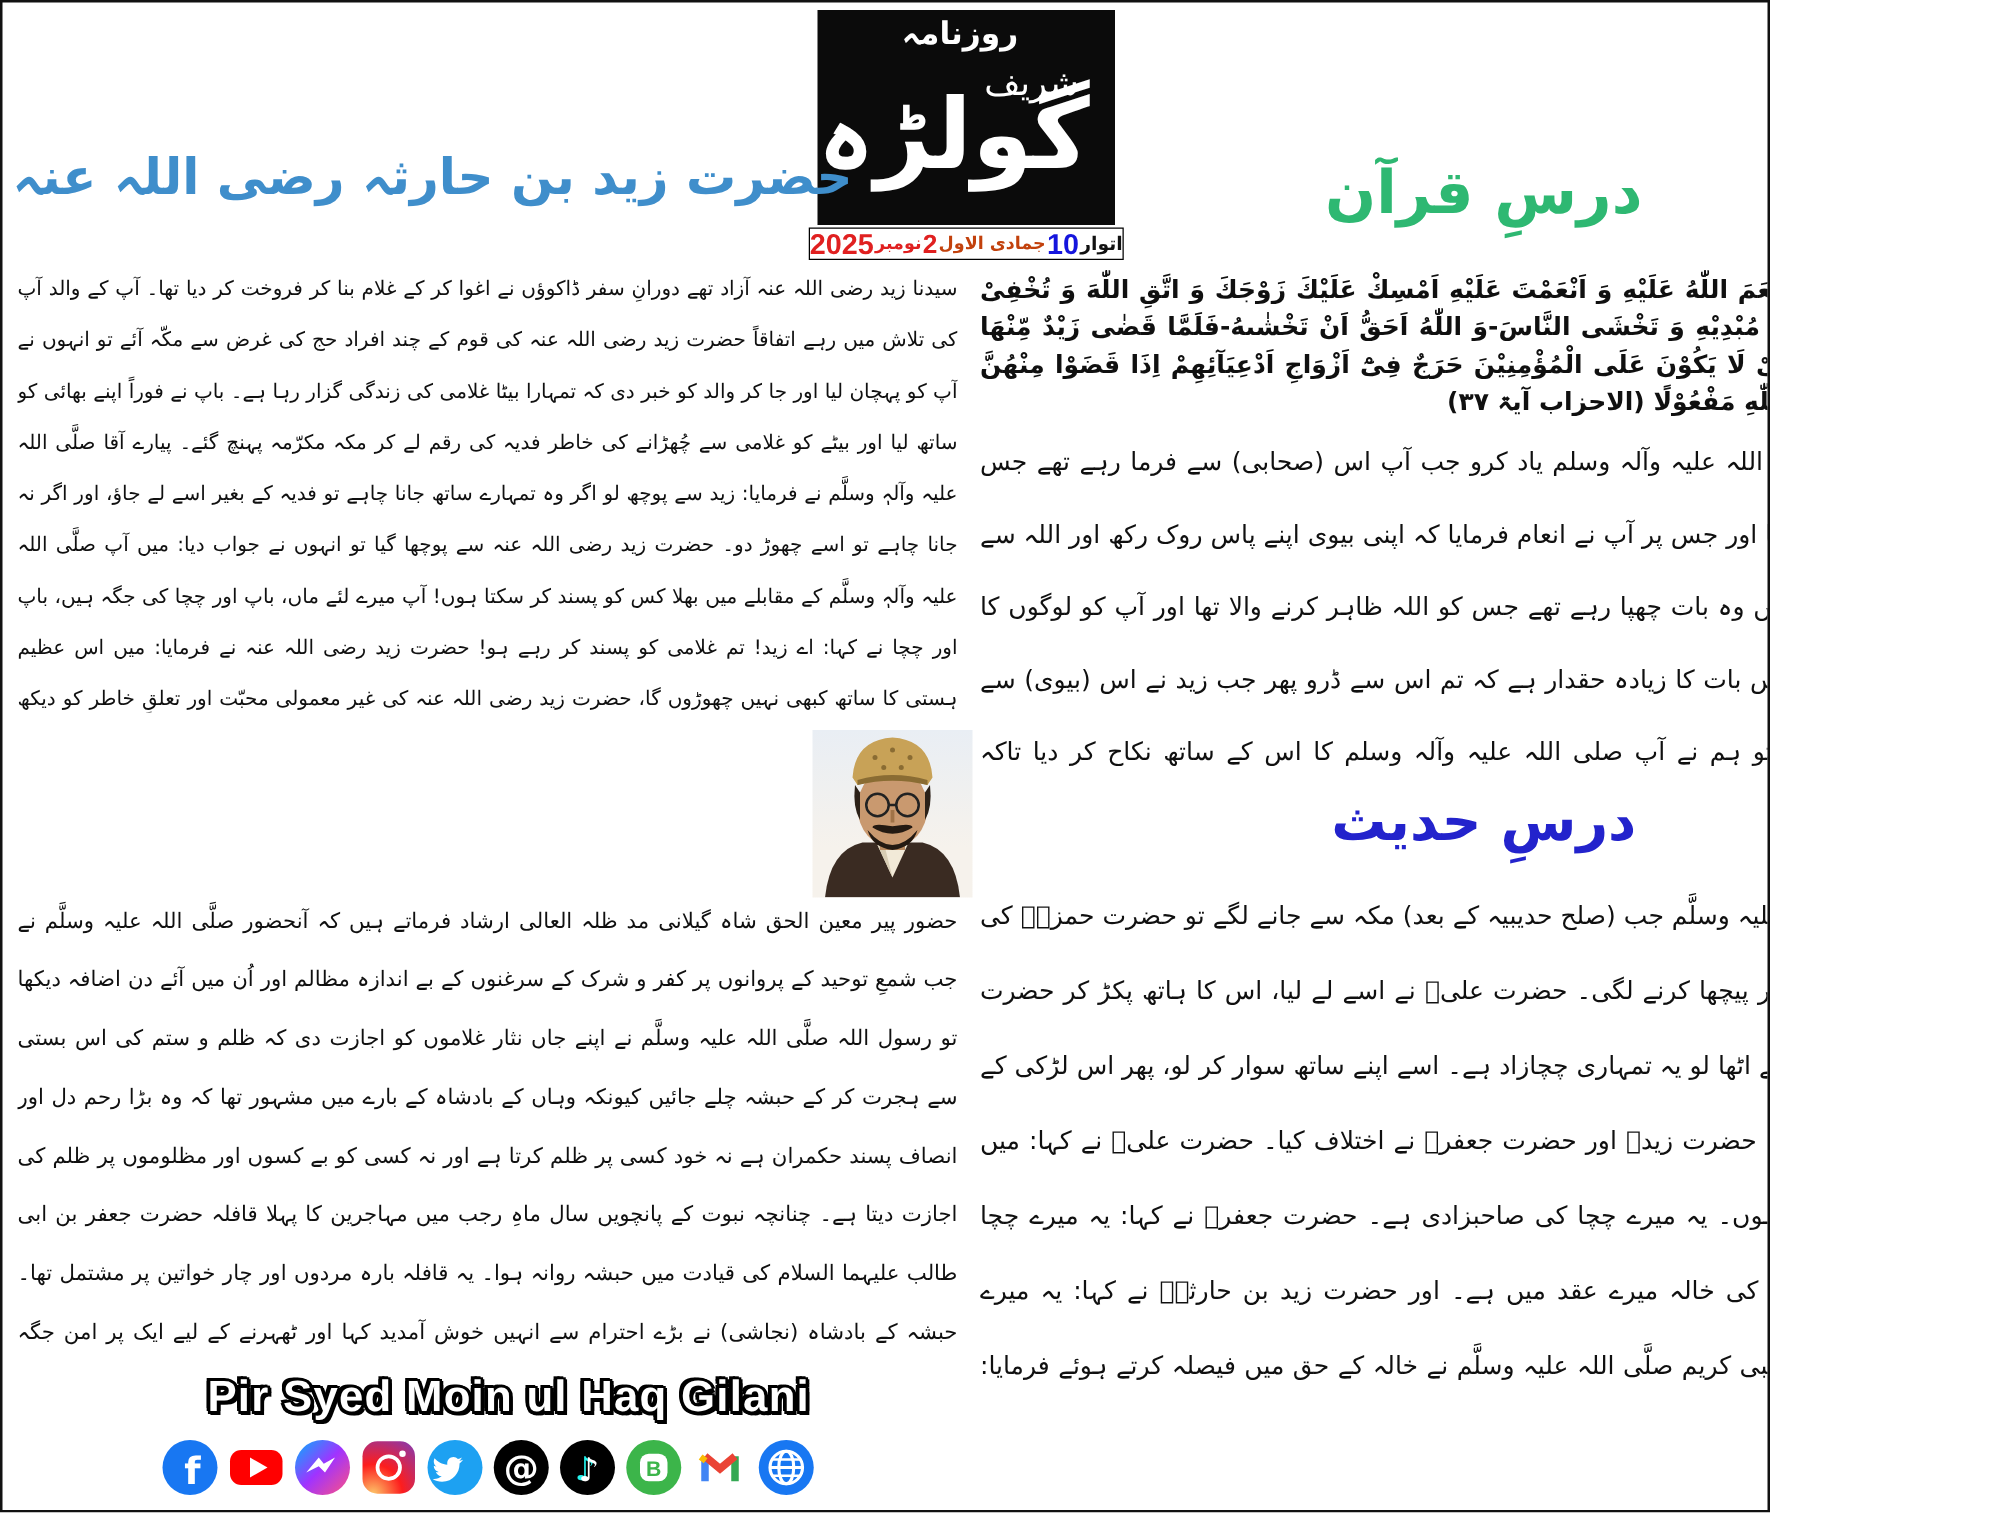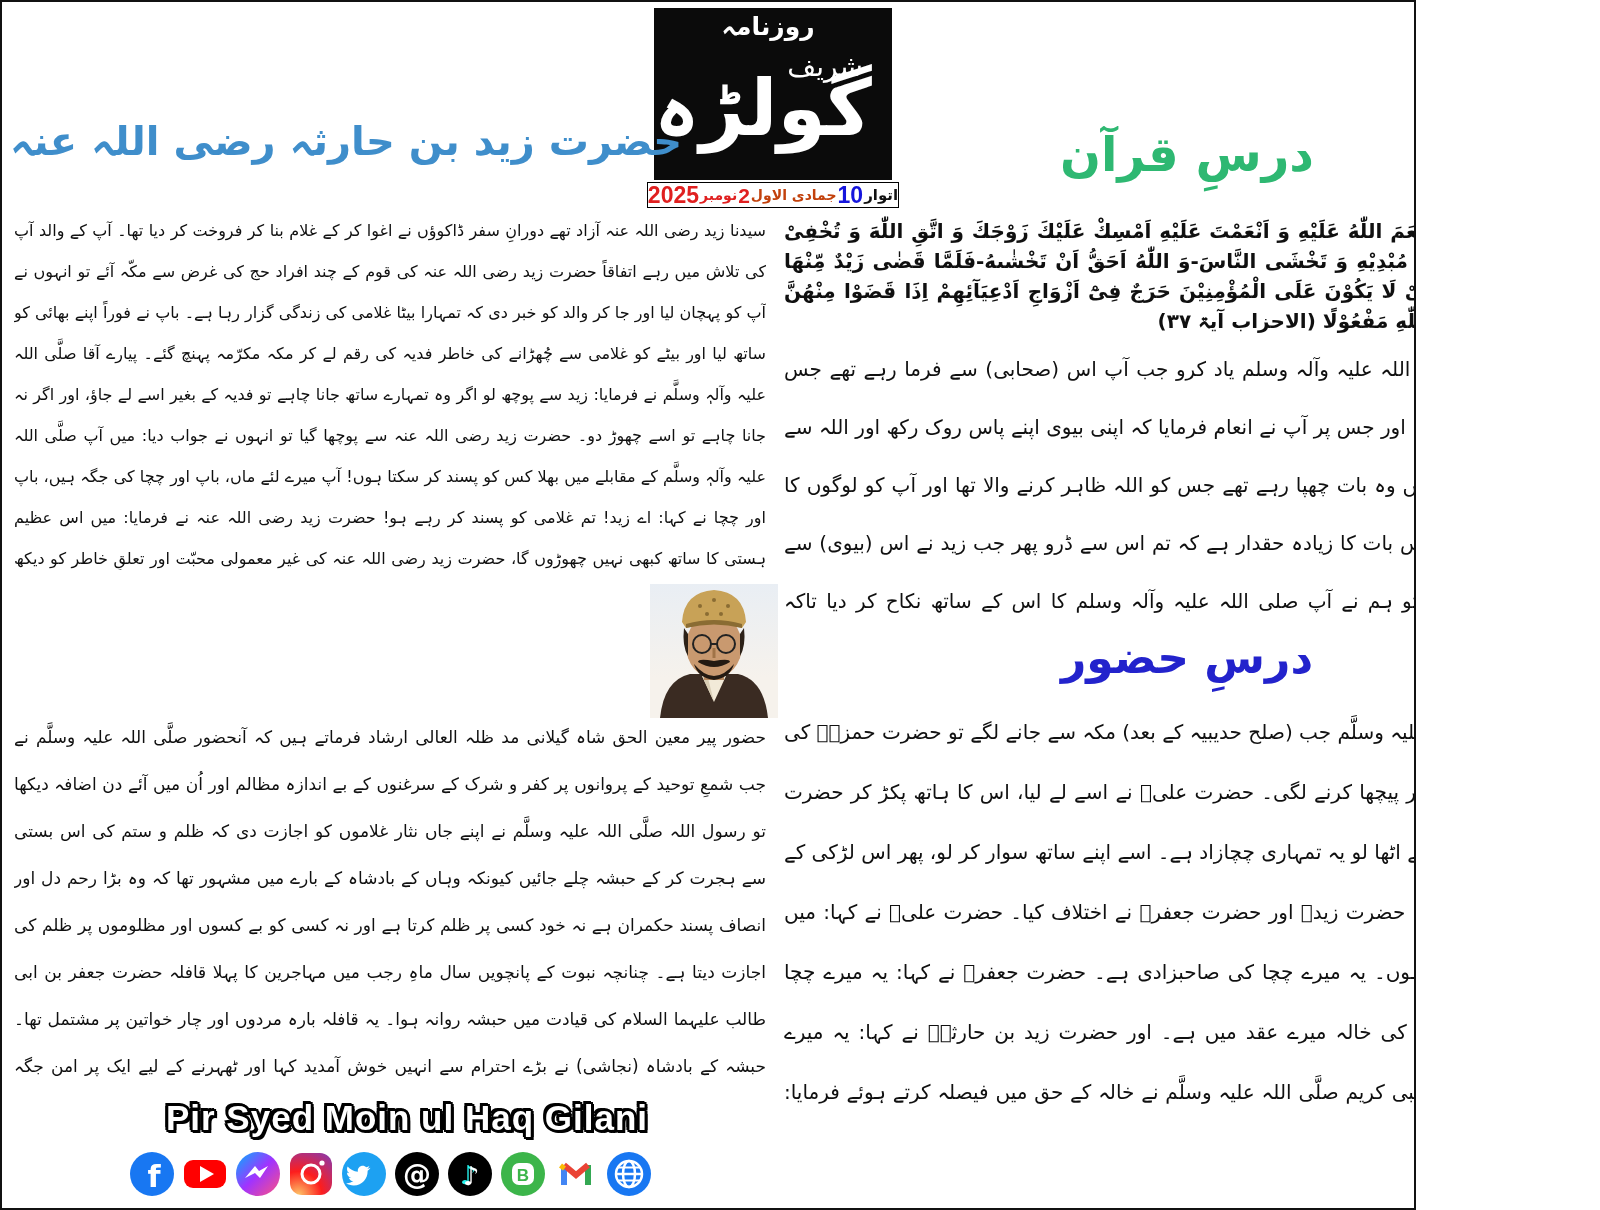--- a/index.html
+++ b/index.html
@@ -125,21 +125,21 @@
       <path d="M48 78 Q64 88 80 78 Q80 74 64 77 Q48 74 48 78 Z" fill="#241a12"></path>
       <path d="M44 80 Q64 104 84 80 Q80 94 64 96 Q48 94 44 80 Z" fill="#241a12"></path>
     </svg>
   </div>
   <div class="urdu b-jafar">حضور پیر معین الحق شاہ گیلانی مد ظلہ العالی ارشاد فرماتے ہیں کہ آنحضور صلَّی اللہ علیہ وسلَّم نے جب شمعِ توحید کے پروانوں پر کفر و شرک کے سرغنوں کے بے اندازہ مظالم اور اُن میں آئے دن اضافہ دیکھا تو رسول اللہ صلَّی اللہ علیہ وسلَّم نے اپنے جاں نثار غلاموں کو اجازت دی کہ ظلم و ستم کی اس بستی سے ہجرت کر کے حبشہ چلے جائیں کیونکہ وہاں کے بادشاہ کے بارے میں مشہور تھا کہ وہ بڑا رحم دل اور انصاف پسند حکمران ہے نہ خود کسی پر ظلم کرتا ہے اور نہ کسی کو بے کسوں اور مظلوموں پر ظلم کی اجازت دیتا ہے۔ چنانچہ نبوت کے پانچویں سال ماہِ رجب میں مہاجرین کا پہلا قافلہ حضرت جعفر بن ابی طالب علیہما السلام کی قیادت میں حبشہ روانہ ہوا۔ یہ قافلہ بارہ مردوں اور چار خواتین پر مشتمل تھا۔ حبشہ کے بادشاہ (نجاشی) نے بڑے احترام سے انہیں خوش آمدید کہا اور ٹھہرنے کے لیے ایک پر امن جگہ عطا فرمائی۔ یہاں پہنچ کر مہاجرین نے امن و سکون کا سانس لیا اور اطمینان سے اپنے دینی فرائض کی ادائیگی میں مشغول ہو گئے۔ اس قافلے میں حضرت عثمان بن عفان اور انکی زوجہ محترمہ حضرت رقیہؓ جو رسول اللہ صلی اللہ علیہ وآلہ وسلم کی لختِ جگر تھیں، بھی ساتھ شامل تھے (السیرۃ النبویہ، احمد بن زینی۔ (حرفِ ناطق ماہنامہ ”مہر منیر“ محرم الحرام، فروری ۲۰۰۶)</div>
 
   <div class="h-quran">درسِ قرآن</div>
   <div class="b-arabic">وَ اِذْ تَقُوْلُ لِلَّذِیْٓ اَنْعَمَ اللّٰهُ عَلَیْهِ وَ اَنْعَمْتَ عَلَیْهِ اَمْسِكْ عَلَیْكَ زَوْجَكَ وَ اتَّقِ اللّٰهَ وَ تُخْفِیْ فِیْ نَفْسِكَ مَا اللّٰهُ مُبْدِیْهِ وَ تَخْشَی النَّاسَ-وَ اللّٰهُ اَحَقُّ اَنْ تَخْشٰىهُ-فَلَمَّا قَضٰی زَیْدٌ مِّنْهَا وَطَرًا زَوَّجْنٰكَهَا لِكَیْ لَا یَكُوْنَ عَلَی الْمُؤْمِنِیْنَ حَرَجٌ فِیْٓ اَزْوَاجِ اَدْعِیَآئِهِمْ اِذَا قَضَوْا مِنْهُنَّ وَطَرًا-وَ كَانَ اَمْرُ اللّٰهِ مَفْعُوْلًا (الاحزاب  آیۃ ۳۷)</div>
   <div class="urdu b-trans">اور اے محبوب! صلی اللہ علیہ وآلہ وسلم یاد کرو جب آپ اس (صحابی) سے فرما رہے تھے جس پر اللہ نے انعام فرمایا اور جس پر آپ نے انعام فرمایا کہ اپنی بیوی اپنے پاس روک رکھ اور اللہ سے ڈر اور آپ اپنے دل میں وہ بات چھپا رہے تھے جس کو اللہ ظاہر کرنے والا تھا اور آپ کو لوگوں کا اندیشہ تھا اور اللہ اس بات کا زیادہ حقدار ہے کہ تم اس سے ڈرو پھر جب زید نے اس (بیوی) سے حاجت پوری کر لی تو ہم نے آپ صلی اللہ علیہ وآلہ وسلم کا اس کے ساتھ نکاح کر دیا تاکہ مسلمانوں پر ان کے منہ بولے بیٹوں کی بیویوں (سے نکاح کرنے) میں کچھ حرج نہ رہے جب ان سے اپنی حاجت پوری کرلیں اور اللہ کا حکم پورا ہو کر رہتا ہے۔</div>
 
-  <div class="h-hadith">درسِ حضور</div>
+  <div class="h-hadith">درسِ حدیث</div>
   <div class="urdu b-hadith">نبی کریم صلَّی اللہ علیہ وسلَّم جب (صلح حدیبیہ کے بعد) مکہ سے جانے لگے تو حضرت حمزہؓ کی دختر چچا چچا کہہ کر پیچھا کرنے لگی۔ حضرت علیؓ نے اسے لے لیا، اس کا ہاتھ پکڑ کر حضرت فاطمہؓ سے کہا: اسے اٹھا لو یہ تمہاری چچازاد ہے۔ اسے اپنے ساتھ سوار کر لو، پھر اس لڑکی کے متعلق حضرت علیؓ، حضرت زیدؓ اور حضرت جعفرؓ نے اختلاف کیا۔ حضرت علیؓ نے کہا: میں اس کا زیادہ حقدار ہوں۔ یہ میرے چچا کی صاحبزادی ہے۔ حضرت جعفرؓ نے کہا: یہ میرے چچا کی بیٹی ہے اور اس کی خالہ میرے عقد میں ہے۔ اور حضرت زید بن حارثہؓ نے کہا: یہ میرے بھائی کی دختر ہے۔ نبی کریم صلَّی اللہ علیہ وسلَّم نے خالہ کے حق میں فیصلہ کرتے ہوئے فرمایا: “(پرورش کرنے میں) ماں کی جگہ ہوتی ہے۔” اس کے بعد حضرت علیؓ سے فرمایا: “تو مجھ سے ہے اور میں تجھ سے ہوں۔” نیز حضرت جعفرؓ سے فرمایا: “تم صورت اور سیرت میں میری مانند ہو۔” حضرت زیدؓ سے فرمایا: “تم ہمارے بھائی بھی ہو اور ہمارے آزاد کردہ غلام بھی۔” (بخاری)</div>
 
   <div class="footer-name">Pir Syed Moin ul Haq Gilani</div>
 
   <div class="social-row">
     <span class="sicon">
       <svg viewBox="0 0 46 46">
           <circle cx="23" cy="23" r="22" fill="#1877F2"></circle>
           <text x="25" y="36" font-size="30" font-weight="bold" fill="#fff" text-anchor="middle" font-family="DejaVu Sans">f</text>
         </svg>

